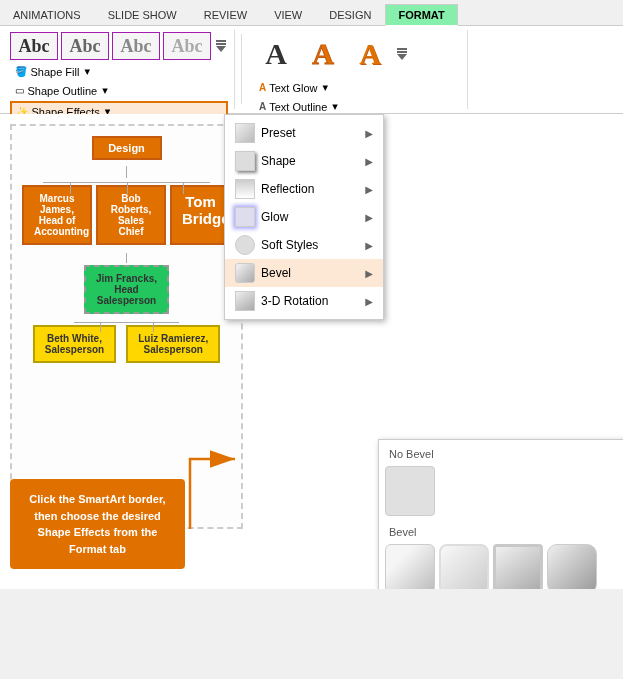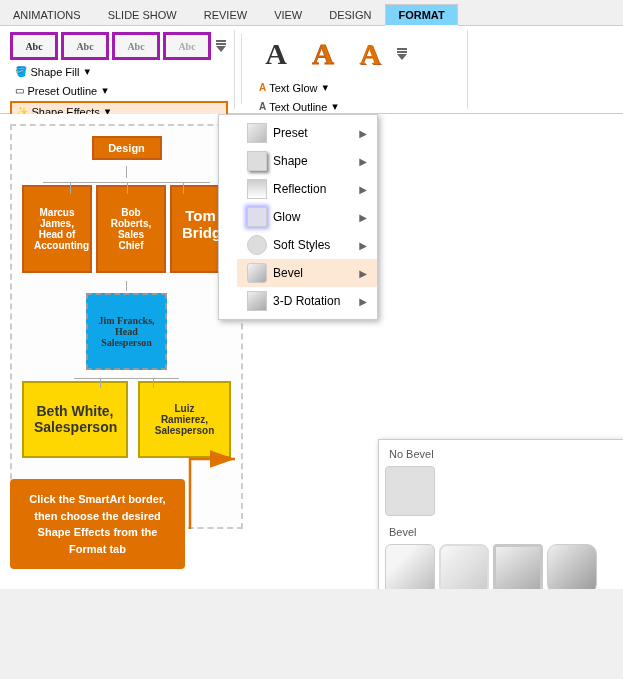--- a/index.html
+++ b/index.html
@@ -1,50 +1,50 @@
 <!DOCTYPE html>
 <html><head>
   <meta charset="utf-8">
   <style>
     * { box-sizing: border-box; margin: 0; padding: 0; font-family: 'Segoe UI', Arial, sans-serif; }
     body { width: 623px; height: 679px; overflow: hidden; background: #f0f0f0; font-size: 12px; }
 
     
     .ribbon-tabs { display: flex; background: #f0f0f0; border-bottom: 1px solid #ccc; height: 26px; align-items: flex-end; }
     .ribbon-tab { padding: 4px 12px; font-size: 11px; cursor: pointer; color: #333; border: 1px solid transparent; border-bottom: none; margin-right: 1px; }
-    .ribbon-tab.active { background: #7dd3fc; border-color: #ccc; border-bottom: 1px solid #fff; color: #000; font-weight: bold; margin-bottom: -1px; z-index: 1; }
+    .ribbon-tab.active { background: #86efac; border-color: #ccc; border-bottom: 1px solid #fff; color: #000; font-weight: bold; margin-bottom: -1px; z-index: 1; }
 
     
     .ribbon-body { background: #fff; border-bottom: 1px solid #ccc; padding: 4px; display: flex; gap: 4px; height: 88px; align-items: flex-start; }
     .ribbon-group { display: flex; flex-direction: column; border-right: 1px solid #ddd; padding: 2px 6px; height: 100%; }
     .ribbon-group-label { font-size: 9px; color: #666; text-align: center; margin-top: auto; padding-top: 2px; }
-    .shape-style-btn { width: 48px; height: 28px; border: 3px solid #a21caf; background: #f5f5f5; display: flex; align-items: center; justify-content: center; font-size: 10px; font-weight: bold; cursor: pointer; font-family: serif; color: #333; }
+    .shape-style-btn { width: 48px; height: 28px; border: 1px solid #a21caf; background: #f5f5f5; display: flex; align-items: center; justify-content: center; font-size: 18px; font-weight: bold; cursor: pointer; font-family: serif; color: #333; }
     .wordart-btn { width: 44px; height: 44px; display: flex; align-items: center; justify-content: center; font-size: 28px; font-weight: bold; font-family: serif; cursor: pointer; }
     .wordart-btn.orange-fill { color: #e07000; -webkit-text-stroke: 1px #c55a11; }
 
     
     .dropdown-menu { position: absolute; left: 218px; top: 72px; background: white; border: 1px solid #ccc; box-shadow: 2px 2px 6px rgba(0,0,0,0.3); z-index: 100; width: 160px; padding: 4px 0; }
     .dropdown-item { display: flex; align-items: center; padding: 4px 10px; cursor: pointer; font-size: 12px; gap: 6px; }
     .dropdown-item.active { background: #fde8d5; }
     .dropdown-item-arrow { margin-left: auto; font-size: 10px; color: #666; }
     .dropdown-preview { width: 20px; height: 20px; border: 1px solid #ccc; background: #f0f0f0; }
 
     
     .bevel-submenu { position: absolute; left: 378px; top: 325px; background: white; border: 1px solid #ccc; box-shadow: 2px 2px 6px rgba(0,0,0,0.3); z-index: 200; width: 250px; padding: 6px; }
     .bevel-section-title { font-size: 11px; color: #555; margin-bottom: 4px; padding: 2px 4px; }
     .bevel-grid { display: flex; flex-wrap: wrap; gap: 4px; margin-bottom: 8px; }
     .bevel-btn { width: 50px; height: 50px; border: 1px solid #ccc; background: #e8e8e8; border-radius: 4px; cursor: pointer; display: flex; align-items: center; justify-content: center; }
 
     
     .main-content { position: relative; background: white; height: calc(679px - 116px); overflow: hidden; }
 
     
-    .org-box { border: 2px solid #c55a11; padding: 20px 10px; text-align: center; font-size: 11px; font-weight: bold; display: inline-block; min-width: 80px; }
+    .org-box { border: 2px solid #c55a11; padding: 6px 10px; text-align: center; font-size: 11px; font-weight: bold; display: inline-block; min-width: 80px; }
     .org-box-orange { background: #e07000; color: white; border-color: #c55a11; }
-    .org-box-gray { background: #0ea5e9; color: #333; border-color: #999; border-style: dashed; font-family: Liberation Serif, serif; }
+    .org-box-gray { background: #22c55e; color: #333; border-color: #999; border-style: dashed; }
     .org-box-yellow { background: #ffd700; color: #333; border-color: #b8a000; }
 
     .ribbon-divider { width: 1px; background: #ddd; height: 70px; margin: 4px 2px; }
 
     
     .sf-button { display: flex; align-items: center; gap: 3px; font-size: 11px; padding: 2px 4px; cursor: pointer; border: 1px solid transparent; }
 
     .highlighted-box { background: #fde8d5; border: 2px solid #e07000; }
   </style>
 </head>
@@ -74,21 +74,21 @@
       </div>
     </div>
 
     <div class="sf-button">
       <span style="font-size:10px;">🪣</span>
       <span>Shape Fill</span>
       <span style="margin-left:2px;">▾</span>
     </div>
     <div class="sf-button">
       <span style="font-size:10px;">▭</span>
-      <span>Preset Outline</span>
+      <span>Shape Outline</span>
       <span style="margin-left:2px;">▾</span>
     </div>
     <div class="sf-button highlighted-box" style="margin-top:1px;">
       <span style="font-size:10px;">✨</span>
       <span>Shape Effects</span>
       <span style="margin-left:2px;">▾</span>
     </div>
     <div class="ribbon-group-label">Shape Styles</div>
   </div>
 
@@ -167,41 +167,41 @@
     </div>
 
     <div style="display:flex; justify-content:center; margin-bottom:2px;">
       <div style="width:50%; height:1px; background:#aaa; position:relative;">
         <div style="position:absolute; left:25%; width:1px; height:10px; background:#aaa; top:0;"></div>
         <div style="position:absolute; left:75%; width:1px; height:10px; background:#aaa; top:0;"></div>
       </div>
     </div>
 
     <div style="display:flex; justify-content:center; gap:10px;">
-      <div class="org-box org-box-yellow" style="font-size:14px; min-width:70px;">
+      <div class="org-box org-box-yellow" style="font-size:10px; min-width:70px;">
         Beth White,<br>Salesperson
       </div>
       <div class="org-box org-box-yellow" style="font-size:10px; min-width:70px;">
         Luiz Ramierez,<br>Salesperson
       </div>
     </div>
   </div>
 
   <div style="position:absolute; bottom:20px; left:10px; background:#e07000; color:white; padding:12px; border-radius:4px; width:175px; font-size:11px; font-weight:bold; text-align:center; line-height:1.5;">Click the SmartArt border, then choose the desired Shape Effects from the Format tab</div>
 
   <svg style="position:absolute; bottom:50px; left:185px; width:80px; height:100px;" viewBox="0 0 80 100">
     <defs>
       <marker id="arrowhead" markerWidth="10" markerHeight="7" refX="10" refY="3.5" orient="auto">
         <polygon points="0 0, 10 3.5, 0 7" fill="#e07000"></polygon>
       </marker>
     </defs>
     <path d="M 5 90 L 5 20 L 50 20" stroke="#e07000" stroke-width="2.5" fill="none" marker-end="url(#arrowhead)"></path>
   </svg>
 
-  <div class="dropdown-menu" style="position:absolute; left:218px; top:0px; width:160px;padding-left:18px;">
+  <div class="dropdown-menu" style="position:absolute; left:224px; top:0px; width:160px;">
     <div class="dropdown-item">
       <div class="dropdown-preview" style="background:linear-gradient(135deg,#eee,#bbb);"></div>
       <span>Preset</span>
       <span class="dropdown-item-arrow">▶</span>
     </div>
     <div class="dropdown-item">
       <div class="dropdown-preview" style="background:#ddd; box-shadow:2px 2px 3px #888;"></div>
       <span>Shape</span>
       <span class="dropdown-item-arrow">▶</span>
     </div>

